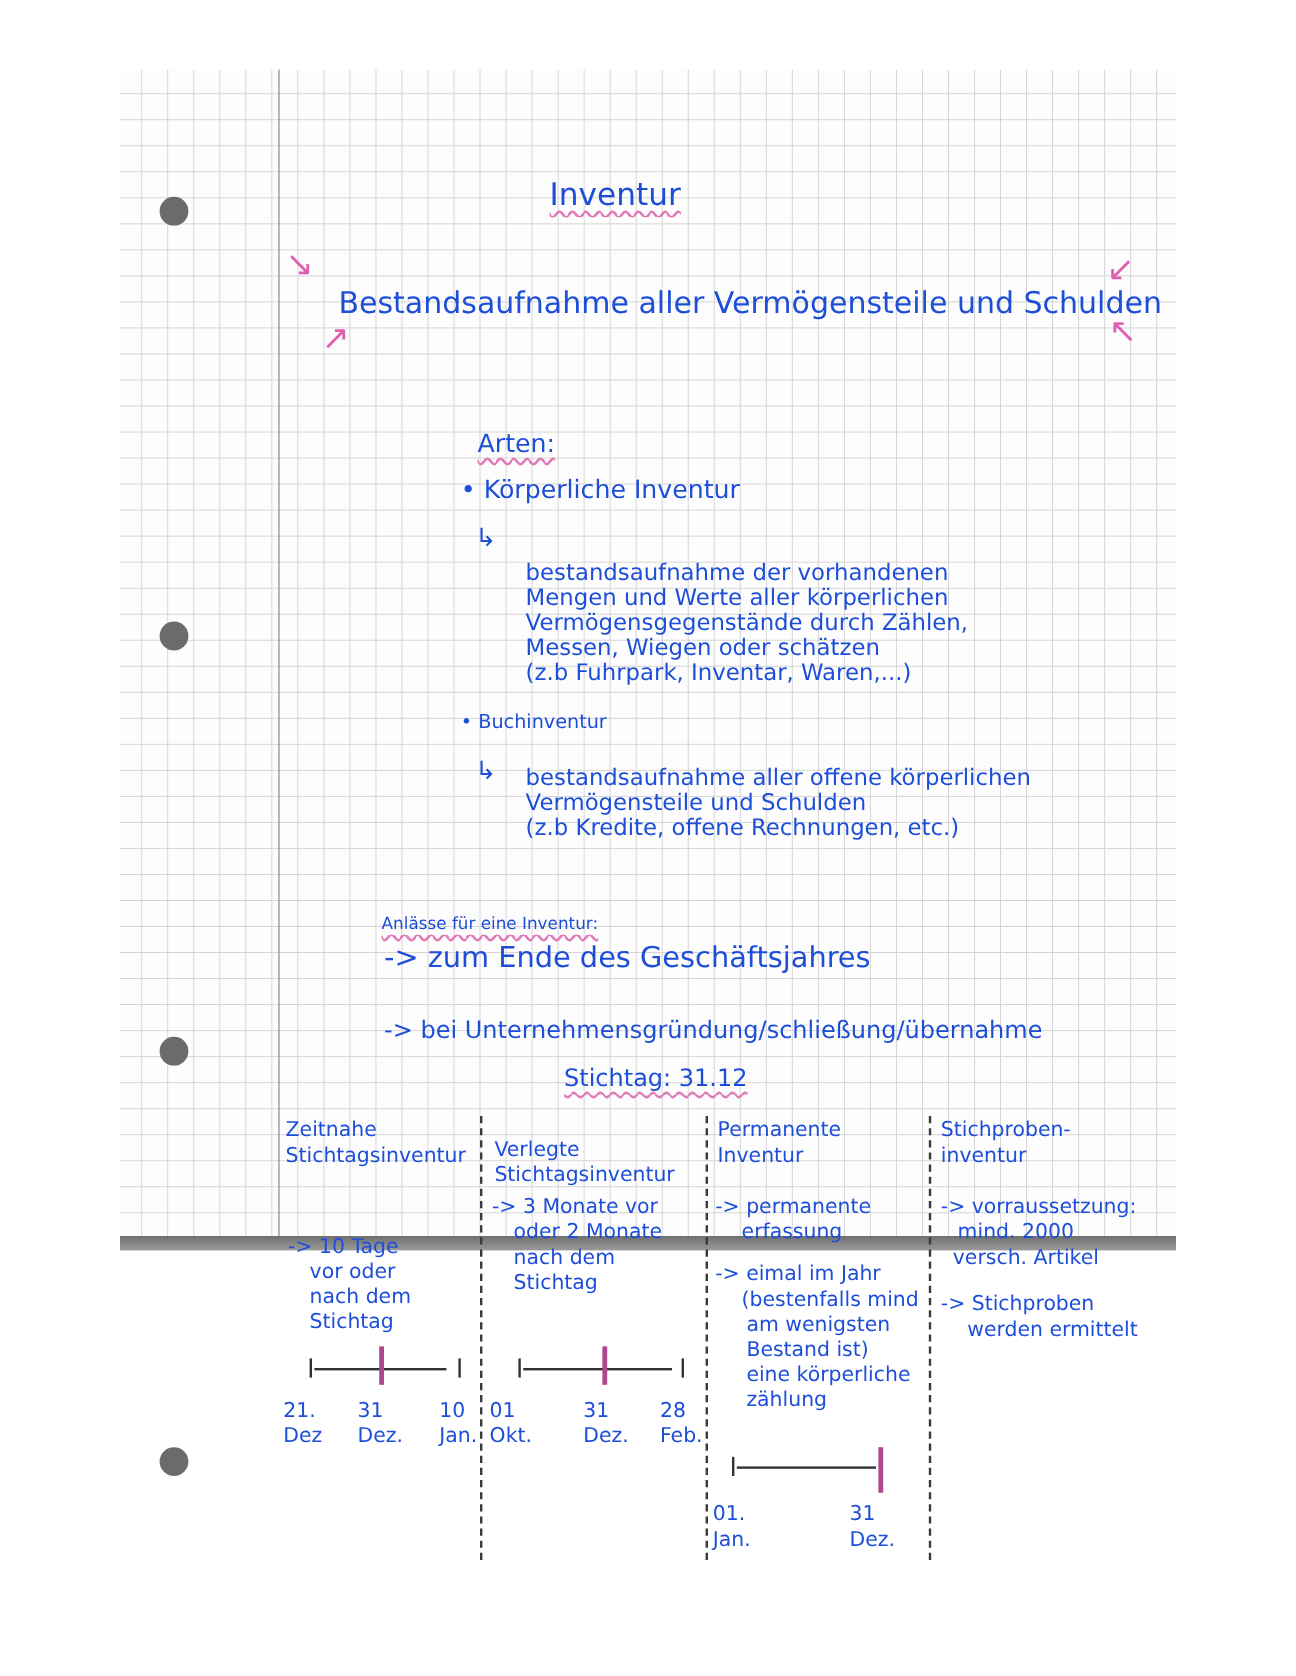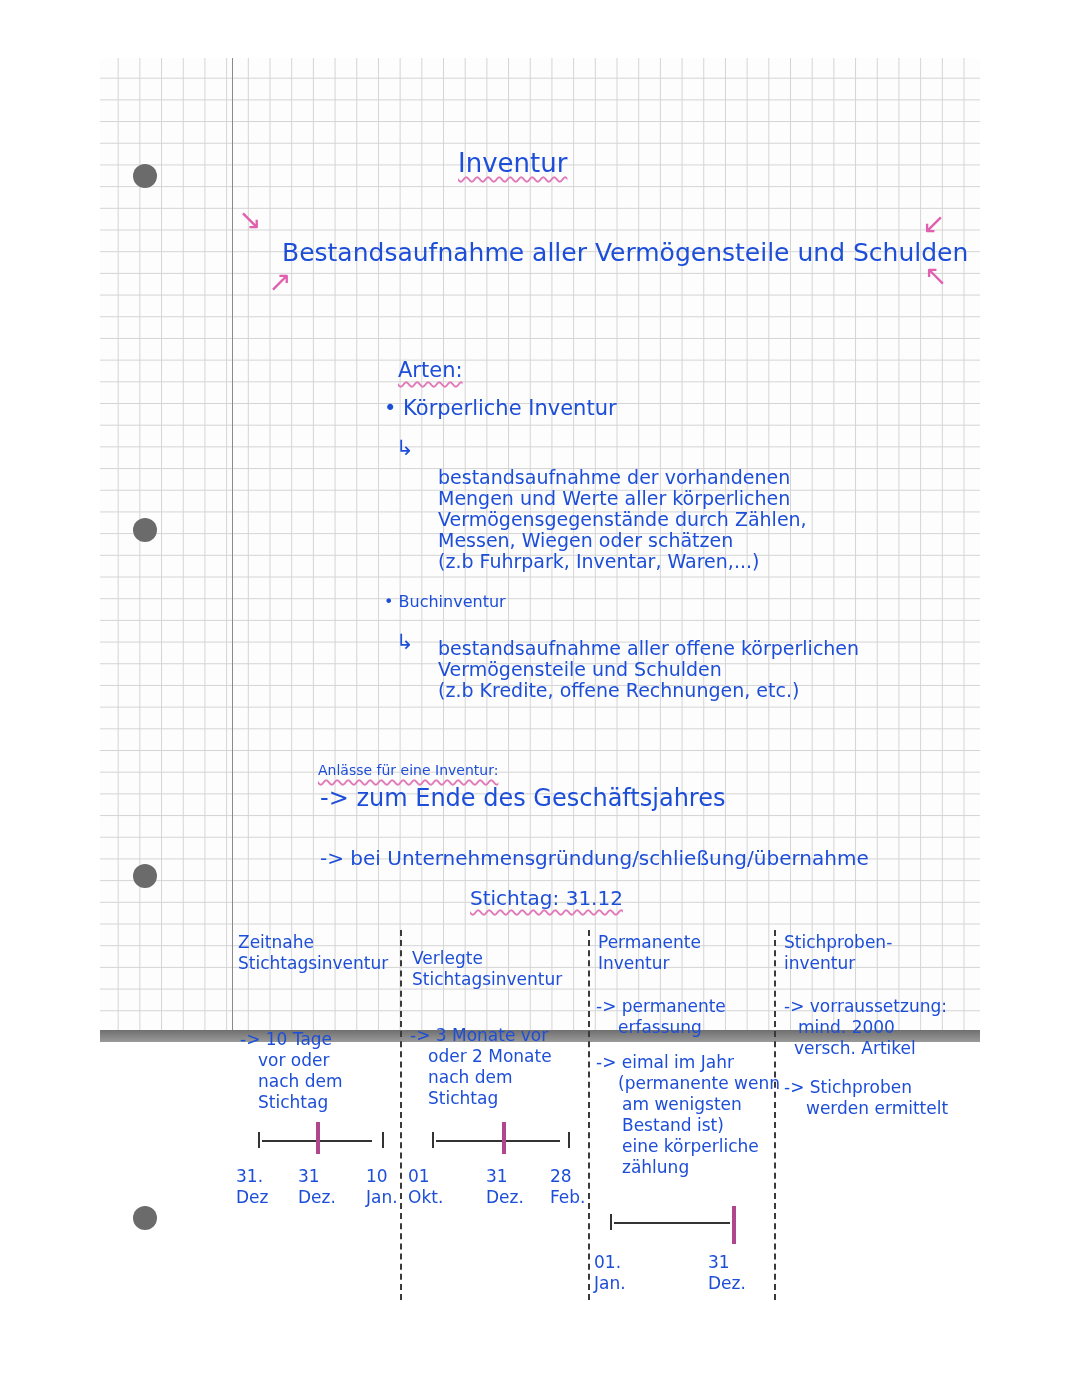--- a/index.html
+++ b/index.html
@@ -93,37 +93,37 @@
   <div>-&gt; 10 Tage</div>
   <div style="padding-left:18px">vor oder</div>
   <div style="padding-left:18px">nach dem</div>
   <div style="padding-left:18px">Stichtag</div>
 </div>
 <div class="tl-tick" style="left:258px; top:1132px; height:16px;"></div>
 <div class="tl-line" style="left:262px; top:1140px; width:110px;"></div>
 <div class="tl-mark" style="left:316px; top:1122px; height:32px;"></div>
 <div class="tl-tick" style="left:382px; top:1132px; height:16px;"></div>
 <div class="hw small" style="left:236px; top:1166px;">
-  <div>31.</div>
+  <div>21.</div>
   <div>Dez</div>
 </div>
 <div class="hw small" style="left:298px; top:1166px;">
   <div>31</div>
   <div>Dez.</div>
 </div>
 <div class="hw small" style="left:366px; top:1166px;">
   <div>10</div>
   <div>Jan.</div>
 </div>
 
 <div class="hw small" style="left:412px; top:932px;margin-top:16px;">
   <div>Verlegte</div>
   <div>Stichtagsinventur</div>
 </div>
-<div class="hw small" style="left:410px; top:996px;margin-top:29px;">
+<div class="hw small" style="left:410px; top:996px;">
   <div>-&gt; 3 Monate vor</div>
   <div style="padding-left:18px">oder 2 Monate</div>
   <div style="padding-left:18px">nach dem</div>
   <div style="padding-left:18px">Stichtag</div>
 </div>
 <div class="tl-tick" style="left:432px; top:1132px; height:16px;"></div>
 <div class="tl-line" style="left:436px; top:1140px; width:124px;"></div>
 <div class="tl-mark" style="left:502px; top:1122px; height:32px;"></div>
 <div class="tl-tick" style="left:568px; top:1132px; height:16px;"></div>
 <div class="hw small" style="left:408px; top:1166px;">
@@ -140,21 +140,21 @@
 </div>
 
 <div class="hw small" style="left:598px; top:932px;">
   <div>Permanente</div>
   <div>Inventur</div>
 </div>
 <div class="hw small" style="left:596px; top:996px;">
   <div>-&gt; permanente</div>
   <div style="padding-left:22px">erfassung</div>
   <div style="margin-top:14px">-&gt; eimal im Jahr</div>
-  <div style="padding-left:22px">(permanente wenn</div>
+  <div style="padding-left:22px">(bestenfalls mind</div>
   <div style="padding-left:26px">am wenigsten</div>
   <div style="padding-left:26px">Bestand ist)</div>
   <div style="padding-left:26px">eine körperliche</div>
   <div style="padding-left:26px">zählung</div>
 </div>
 <div class="tl-tick" style="left:610px; top:1214px; height:16px;"></div>
 <div class="tl-line" style="left:614px; top:1222px; width:116px;"></div>
 <div class="tl-mark" style="left:732px; top:1206px; height:38px;"></div>
 <div class="hw small" style="left:594px; top:1252px;">
   <div>01.</div>

